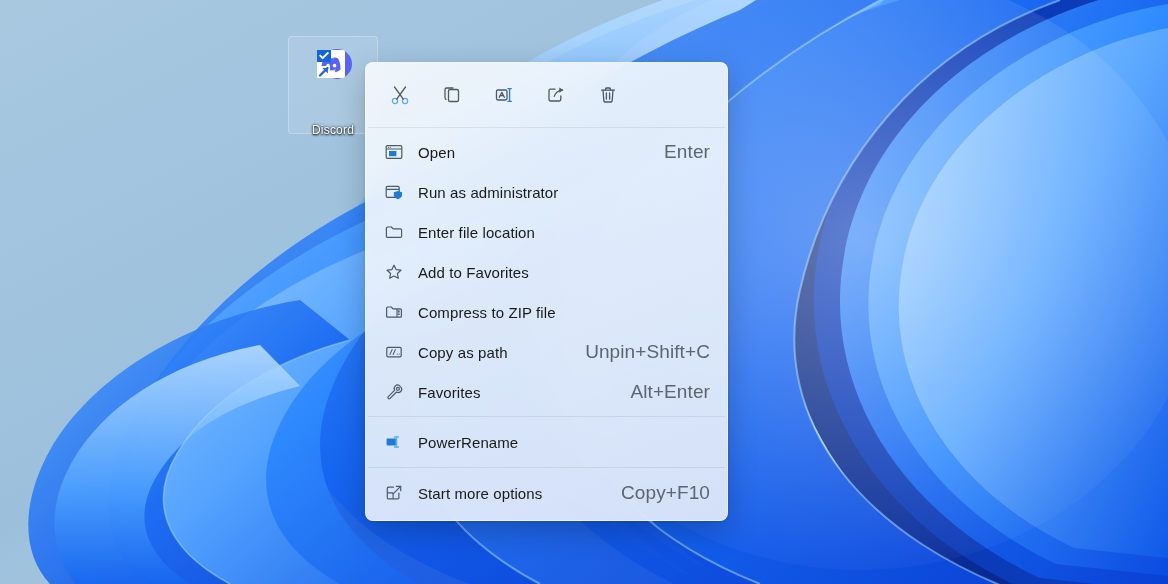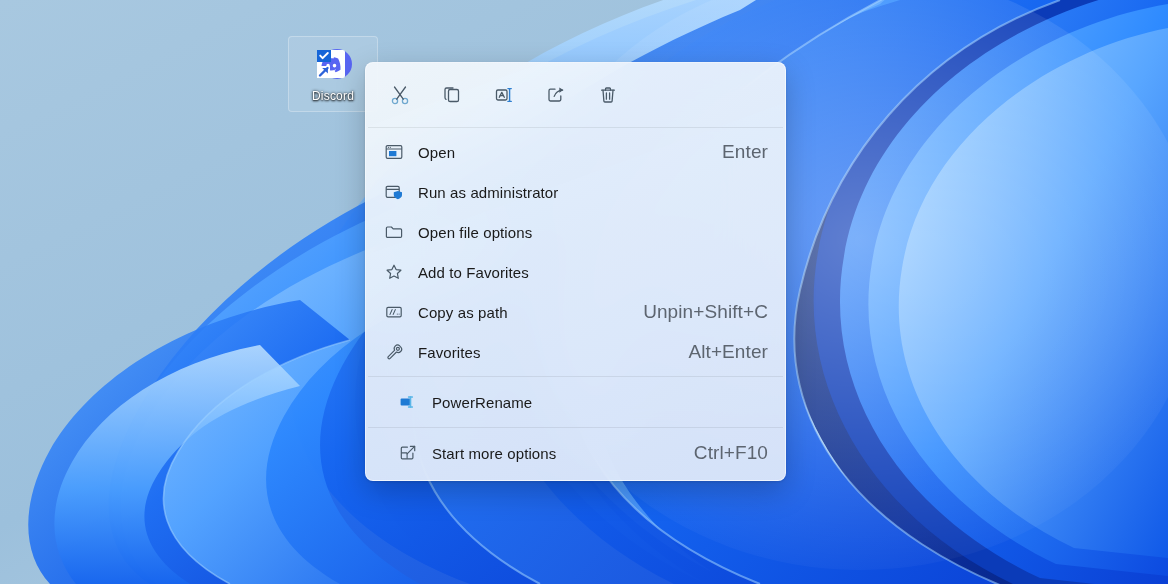--- a/index.html
+++ b/index.html
@@ -9,37 +9,38 @@
     background:#9cc0dc;
     position:relative;
   }
 
   
   #wallpaper { position:absolute; inset:0; width:1168px; height:584px; }
 
   
   .desktop-icon {
     position:absolute; left:288px; top:36px;
-    width:90px; height:76px;
+    width:90px; height:98px;
     display:flex; flex-direction:column; align-items:center;
     background:rgba(255,255,255,0.10);
     border:1px solid rgba(255,255,255,0.28);
     border-radius:4px;
+    gap:34px;
   }
   .desktop-icon .glyph { margin-top:5px; width:46px; height:46px; position:relative; }
   .desktop-icon .label {
     margin-top:1px; font-size:12px; color:#ffffff;
     text-shadow:0 0 3px rgba(0,0,0,.85), 0 1px 2px rgba(0,0,0,.9);
     white-space:nowrap; letter-spacing:.2px;
   }
 
   
   .ctx-menu {
     position:absolute; left:365px; top:62px;
-    width:421px;
+    width:363px;
     border-radius:8px;
     background:linear-gradient(160deg, rgba(243,248,252,.93) 0%, rgba(235,242,250,.92) 45%, rgba(227,235,249,.92) 100%);
     backdrop-filter:blur(30px);
     box-shadow:0 10px 30px rgba(0,0,0,.22), 0 1px 3px rgba(0,0,0,.12);
     border:1px solid rgba(255,255,255,.55);
     overflow:hidden;
     padding-bottom:2px;
   }
 
   
@@ -61,21 +62,21 @@
   .mi-ico { width:22px; height:22px; flex:0 0 22px; display:flex; align-items:center; justify-content:center; }
   .mi-label {
     margin-left:13px; font-size:15px; color:#1a1a1a;
     letter-spacing:.1px; white-space:nowrap;
   }
   .mi-accel {
     margin-left:auto; font-size:19px; color:#5d6570; white-space:nowrap;
     letter-spacing:.1px;
   }
   .grp-pad { padding:4px 0 4px 0; }
-  .grp-pad2 { padding:5px 0 5px 14px; }
+  .grp-pad2 { padding:5px 0 5px 0; }
 </style>
 </head>
 <body>
 
 <svg id="wallpaper" viewBox="0 0 1168 584" preserveAspectRatio="none">
   <defs>
     <linearGradient id="bgGrad" x1="0" y1="0" x2="1" y2="1">
       <stop offset="0%" stop-color="#a8c8e0"></stop>
       <stop offset="45%" stop-color="#9cc0dc"></stop>
       <stop offset="100%" stop-color="#c2d8e8"></stop>
@@ -250,35 +251,46 @@
       <span class="mi-label">Run as administrator</span>
       <span class="mi-accel"></span>
     </div>
 
     <div class="mi">
       <span class="mi-ico">
         <svg width="20" height="20" viewBox="0 0 20 20" fill="none" stroke="#4a5a68" stroke-width="1.2">
           <path d="M2.4 6 C2.4 5.4 2.9 5 3.5 5 H7.4 L9.2 6.9 H16.5 C17.1 6.9 17.6 7.4 17.6 8 V14.3 C17.6 14.9 17.1 15.4 16.5 15.4 H3.5 C2.9 15.4 2.4 14.9 2.4 14.3 Z" stroke-linejoin="round"></path>
         </svg>
       </span>
-      <span class="mi-label">Open file options</span>
+      <span class="mi-label">Enter file location</span>
       <span class="mi-accel"></span>
     </div>
 
 
     <div class="mi">
       <span class="mi-ico">
         <svg width="20" height="20" viewBox="0 0 20 20" fill="none" stroke="#4a5a68" stroke-width="1.2">
           <path d="M10 3.2 L12.1 7.6 L16.9 8.2 L13.4 11.5 L14.3 16.3 L10 14 L5.7 16.3 L6.6 11.5 L3.1 8.2 L7.9 7.6 Z" stroke-linejoin="round"></path>
         </svg>
       </span>
       <span class="mi-label">Add to Favorites</span>
       <span class="mi-accel"></span>
     </div>
 
+    <div class="mi">
+      <span class="mi-ico">
+        <svg width="20" height="20" viewBox="0 0 20 20" fill="none" stroke="#4a5a68" stroke-width="1.2">
+          <path d="M2.6 6 C2.6 5.4 3.1 5 3.7 5 H7.3 L9 6.8 H16.3 C16.9 6.8 17.4 7.3 17.4 7.9 V14.2 C17.4 14.8 16.9 15.2 16.3 15.2 H3.7 C3.1 15.2 2.6 14.8 2.6 14.2 Z" stroke-linejoin="round"></path>
+          <path d="M13 6.9 V15.2" stroke-width="1.1"></path>
+          <path d="M14.1 8.2 H15.3 M14.1 9.6 H15.3 M14.1 11 H15.3 M14.1 12.4 H15.3" stroke-width="1" stroke-linecap="round"></path>
+        </svg>
+      </span>
+      <span class="mi-label">Compress to ZIP file</span>
+      <span class="mi-accel"></span>
+    </div>
 
     <div class="mi">
       <span class="mi-ico">
         <svg width="20" height="20" viewBox="0 0 20 20" fill="none" stroke="#4a5a68" stroke-width="1.2">
           <rect x="2.8" y="5.4" width="14.4" height="9.4" rx="1.3"></rect>
           <path d="M6 12.4 L8.1 7.6 M9.2 12.4 L11.3 7.6" stroke-linecap="round" stroke-width="1.1"></path>
           <circle cx="13.3" cy="12.1" r=".55" fill="#4a5a68" stroke="none"></circle>
           <circle cx="15.1" cy="12.1" r=".55" fill="#4a5a68" stroke="none"></circle>
         </svg>
       </span>
@@ -322,17 +334,17 @@
     <div class="mi">
       <span class="mi-ico">
         <svg width="20" height="20" viewBox="0 0 20 20" fill="none" stroke="#4a5a68" stroke-width="1.2">
           <path d="M9.4 4.2 H4.4 C3.8 4.2 3.3 4.7 3.3 5.3 V14.7 C3.3 15.3 3.8 15.8 4.4 15.8 H13.8 C14.4 15.8 14.9 15.3 14.9 14.7 V10.2" stroke-linecap="round" stroke-linejoin="round"></path>
           <path d="M9.1 10.9 L16.6 3.4" stroke-linecap="round"></path>
           <path d="M12.4 3.4 H16.7 V7.7" stroke-linecap="round" stroke-linejoin="round"></path>
           <path d="M9.1 9.9 V15.8 M3.3 9.9 H9.1" stroke-width="1.1"></path>
         </svg>
       </span>
       <span class="mi-label">Start more options</span>
-      <span class="mi-accel">Ctrl+F10</span>
+      <span class="mi-accel">Copy+F10</span>
     </div>
   </div>
 
 </div>
 
 </body></html>

